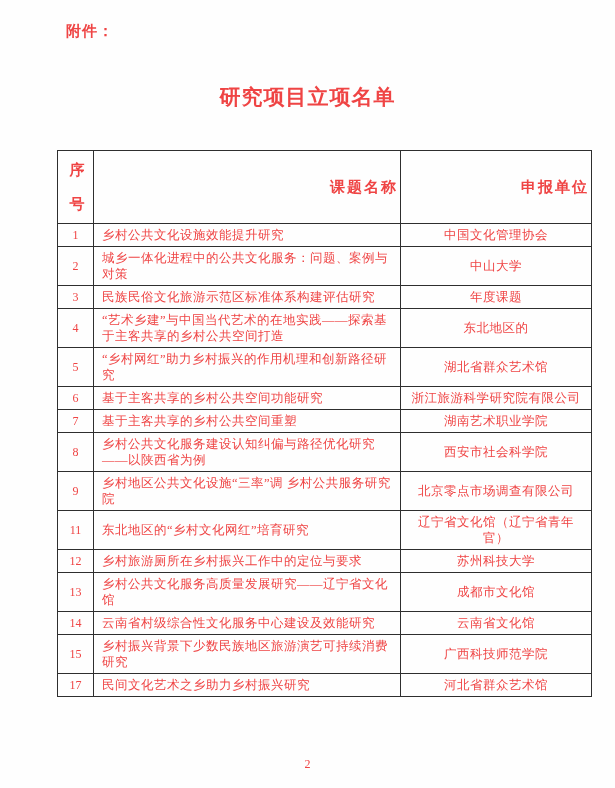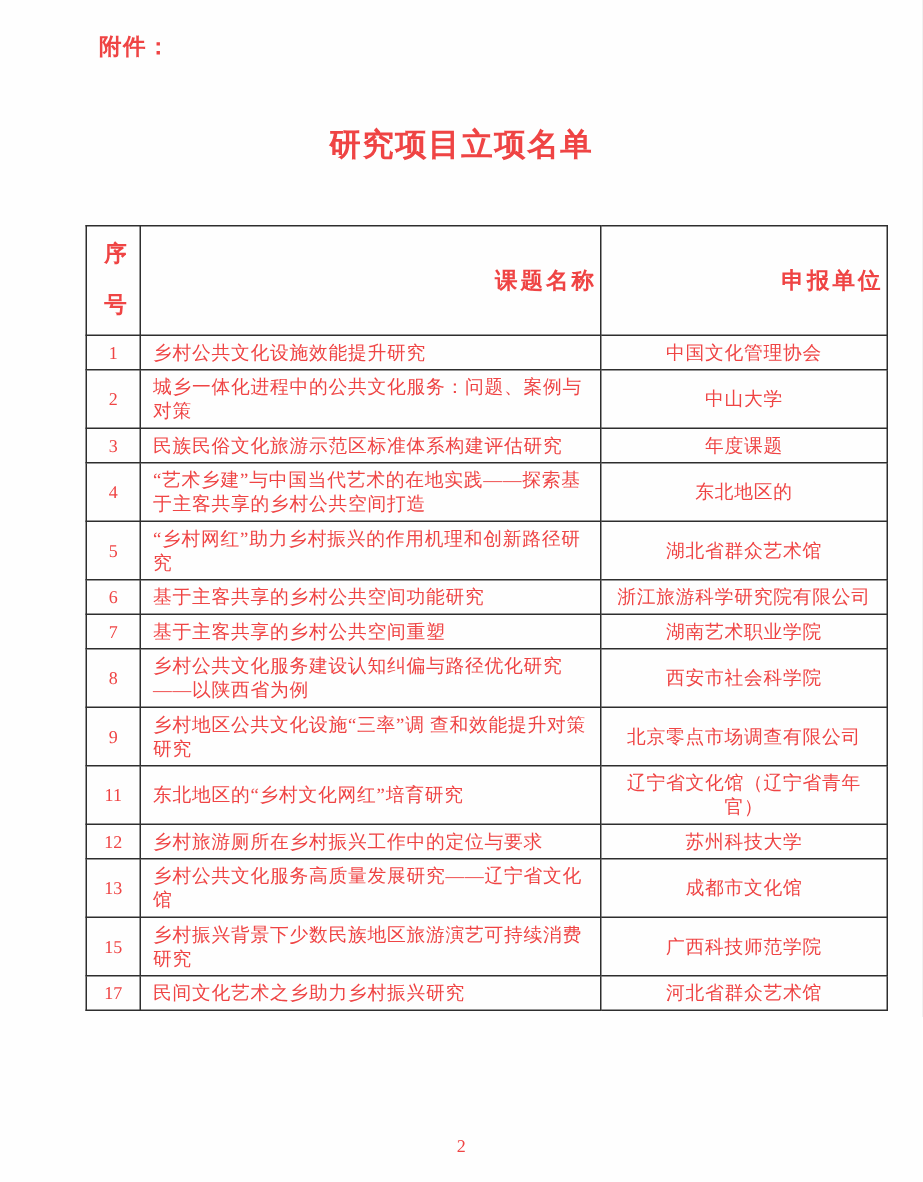--- a/index.html
+++ b/index.html
@@ -151,39 +151,44 @@
         <td class="cell-project">基于主客共享的乡村公共空间重塑</td>
         <td class="cell-unit">湖南艺术职业学院</td>
       </tr>
         <tr>
         <td class="cell-no">8</td>
         <td class="cell-project">乡村公共文化服务建设认知纠偏与路径优化研究——以陕西省为例</td>
         <td class="cell-unit">西安市社会科学院</td>
       </tr>
         <tr>
         <td class="cell-no">9</td>
-        <td class="cell-project">乡村地区公共文化设施“三率”调 查和效能提升对策研究</td>
+        <td class="cell-project">乡村地区公共文化设施“三率”调 乡村公共服务研究院</td>
         <td class="cell-unit">北京零点市场调查有限公司</td>
       </tr>
         <tr>
         <td class="cell-no">11</td>
         <td class="cell-project">东北地区的“乡村文化网红”培育研究</td>
         <td class="cell-unit">辽宁省文化馆（辽宁省青年官）</td>
       </tr>
         <tr>
         <td class="cell-no">12</td>
         <td class="cell-project">乡村旅游厕所在乡村振兴工作中的定位与要求</td>
         <td class="cell-unit">苏州科技大学</td>
       </tr>
         <tr>
         <td class="cell-no">13</td>
         <td class="cell-project">乡村公共文化服务高质量发展研究——辽宁省文化馆</td>
         <td class="cell-unit">成都市文化馆</td>
       </tr>
         <tr>
+        <td class="cell-no">14</td>
+        <td class="cell-project">云南省村级综合性文化服务中心建设及效能研究</td>
+        <td class="cell-unit">云南省文化馆</td>
+      </tr>
+        <tr>
         <td class="cell-no">15</td>
         <td class="cell-project">乡村振兴背景下少数民族地区旅游演艺可持续消费研究</td>
         <td class="cell-unit">广西科技师范学院</td>
       </tr>
         <tr>
         <td class="cell-no">17</td>
         <td class="cell-project">民间文化艺术之乡助力乡村振兴研究</td>
         <td class="cell-unit">河北省群众艺术馆</td>
       </tr>
       </tbody>

